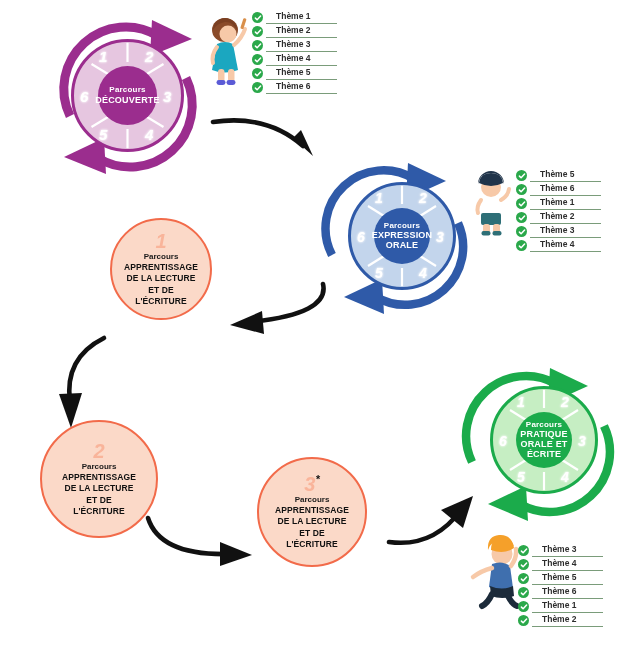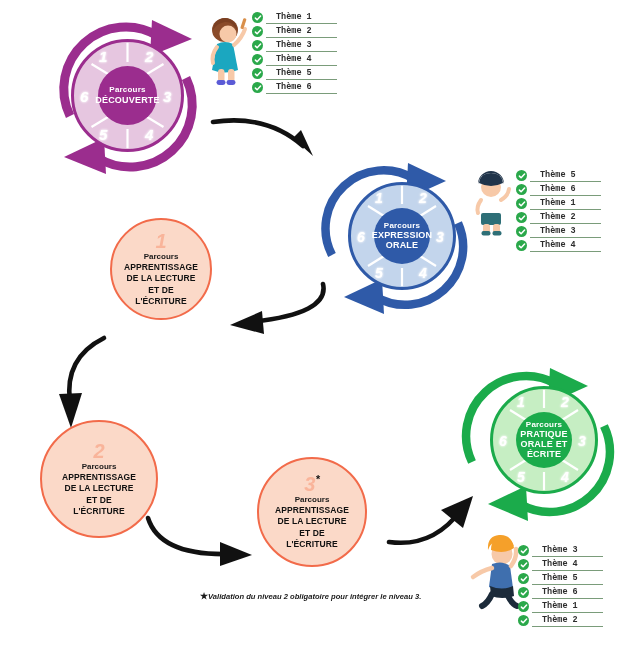--- a/index.html
+++ b/index.html
@@ -27,21 +27,21 @@
 
   
   .themelist{position:absolute;}
   .trow{display:flex;align-items:flex-end;height:14px;}
   .tcheck{width:11px;height:11px;border-radius:50%;background:#2aa84a;
           display:flex;align-items:center;justify-content:center;flex:0 0 auto;margin-bottom:1px;}
   .tcheck svg{display:block;}
   .tline{flex:1 1 auto;border-bottom:1px solid #7a9c7a;margin-left:3px;
          padding:0 4px 0 10px;}
   .tlabel{font-size:8.5px;font-weight:bold;color:#2d2d2d;white-space:nowrap;
-          font-family:Liberation Mono, monospace;}
+          font-family:Liberation Sans, sans-serif;}
 
   .footnote{position:absolute;font-size:7.6px;font-style:italic;font-weight:bold;
             color:#1a1a1a;white-space:nowrap;}
   .footnote .fstar{font-style:normal;font-size:9px;}
 
   svg{overflow:visible;}
 </style>
 </head>
 <body>
 
@@ -391,15 +391,14 @@
     <div class="trow">
       <span class="tcheck">
           <svg width="8" height="8" viewBox="0 0 8 8">
             <path d="M1.4,4.1 L3.1,5.8 L6.6,2.1" stroke="#ffffff" stroke-width="1.5" fill="none" stroke-linecap="round" stroke-linejoin="round"></path>
           </svg>
         </span>
       <span class="tline"><span class="tlabel">Thème 2</span></span>
     </div>
   </div>
 
-  <div class="footnote" style="left:200px;top:591px;"><span class="fstar">★</span><span>Validation du niveau 2 obligatoire pour intégrer le niveau 3.</span></div>
 
 </div>
 
 </body></html>

